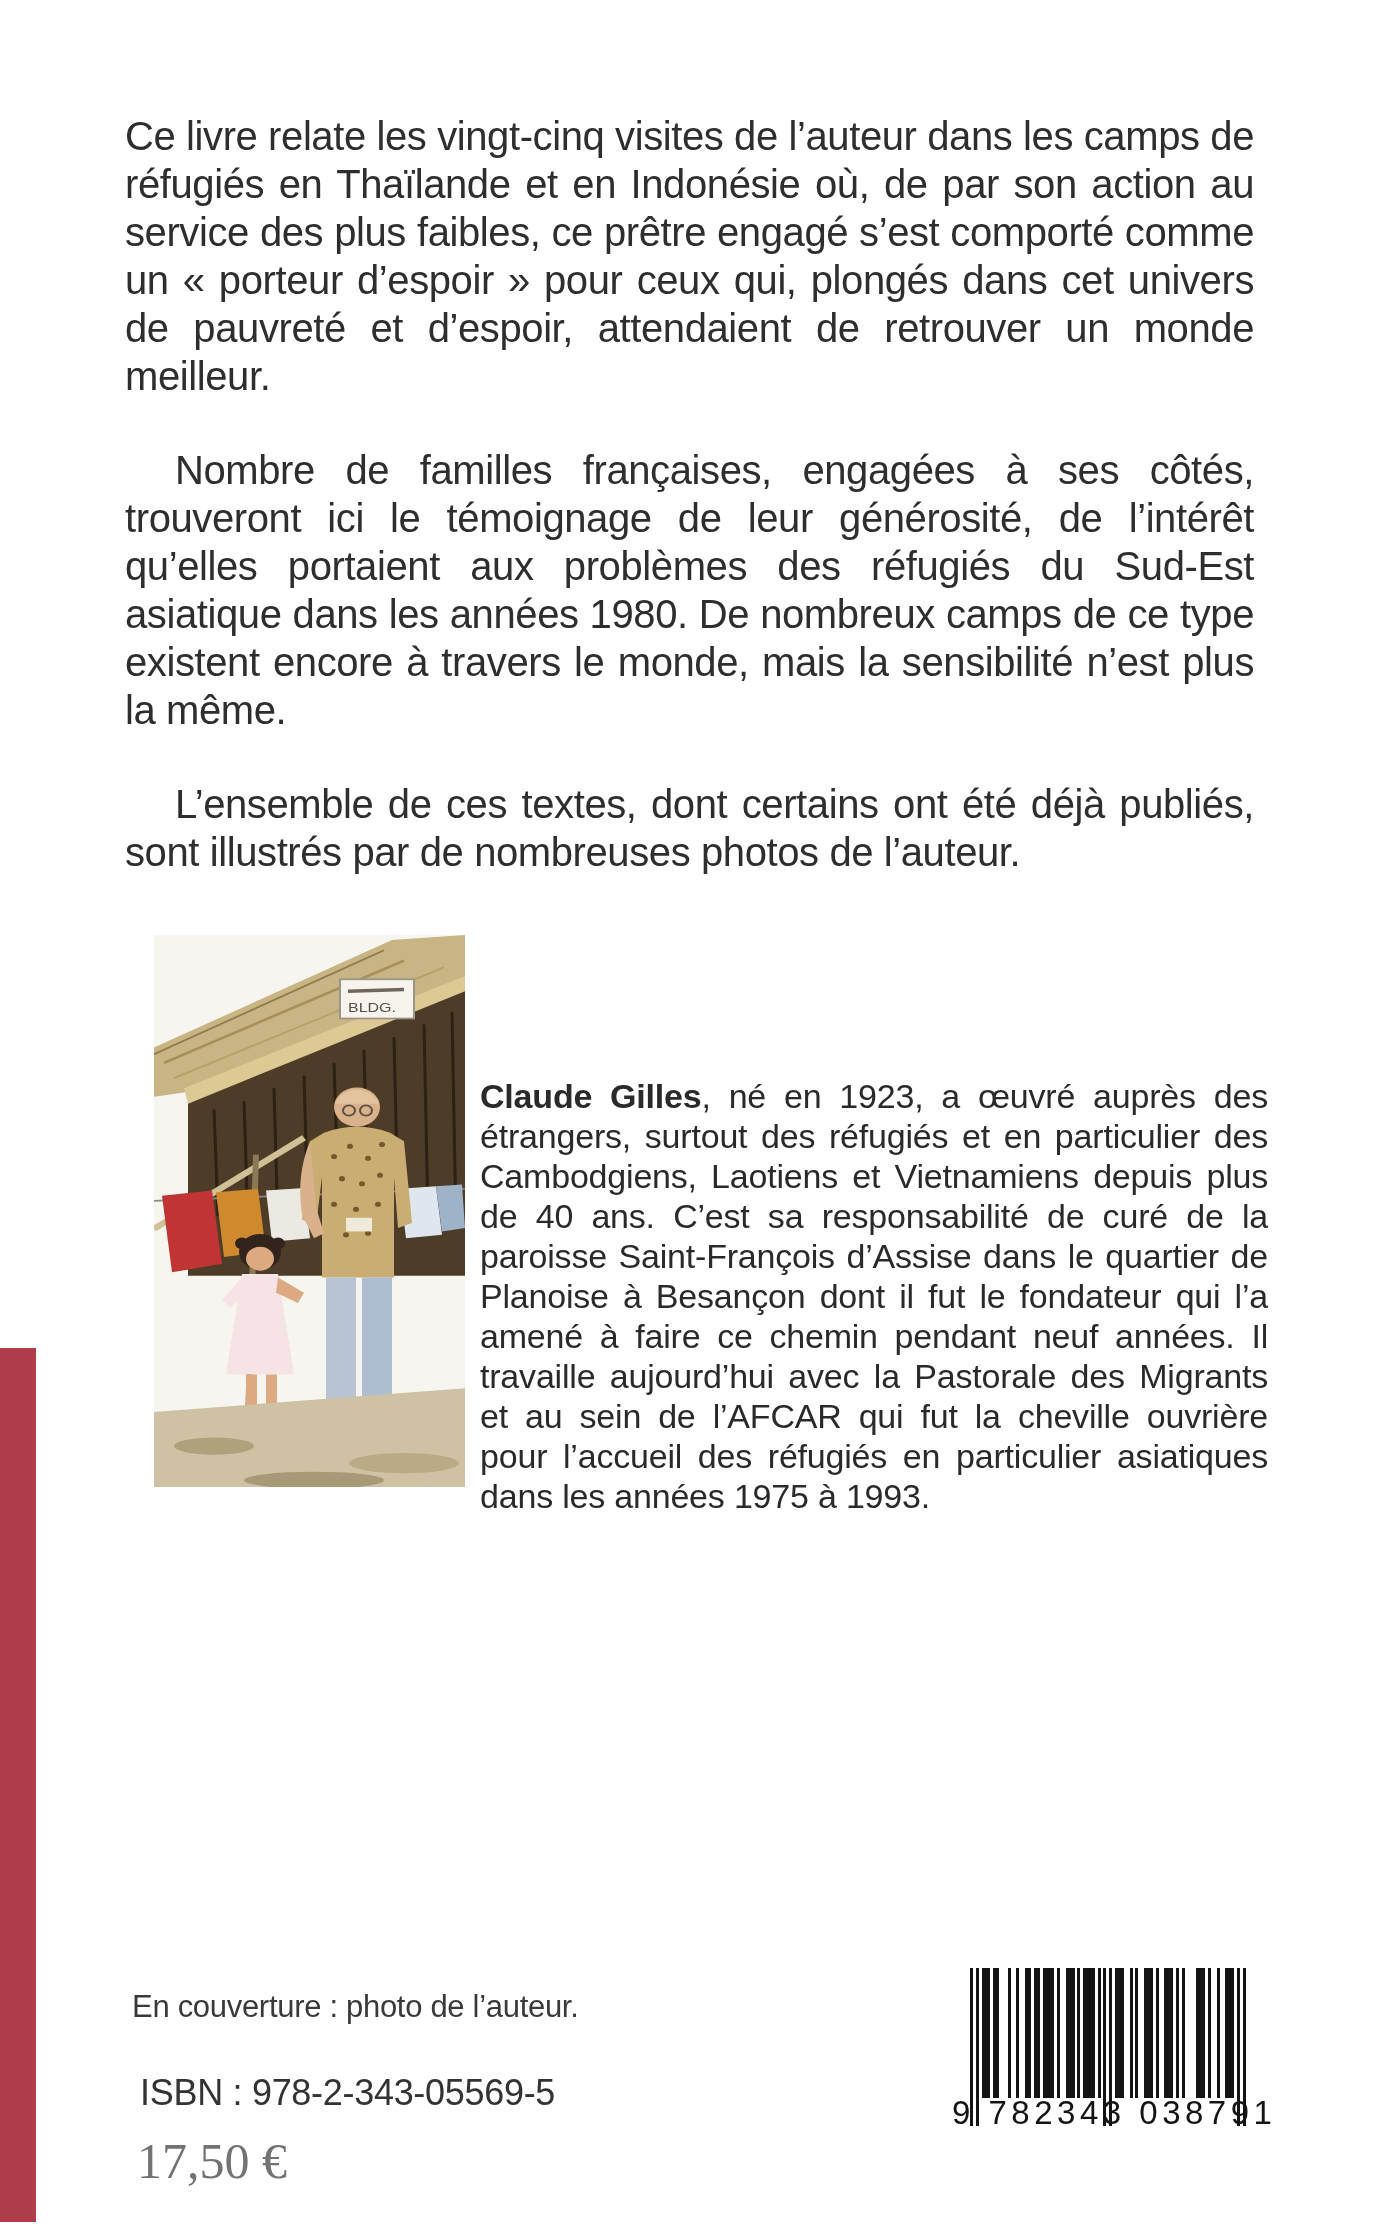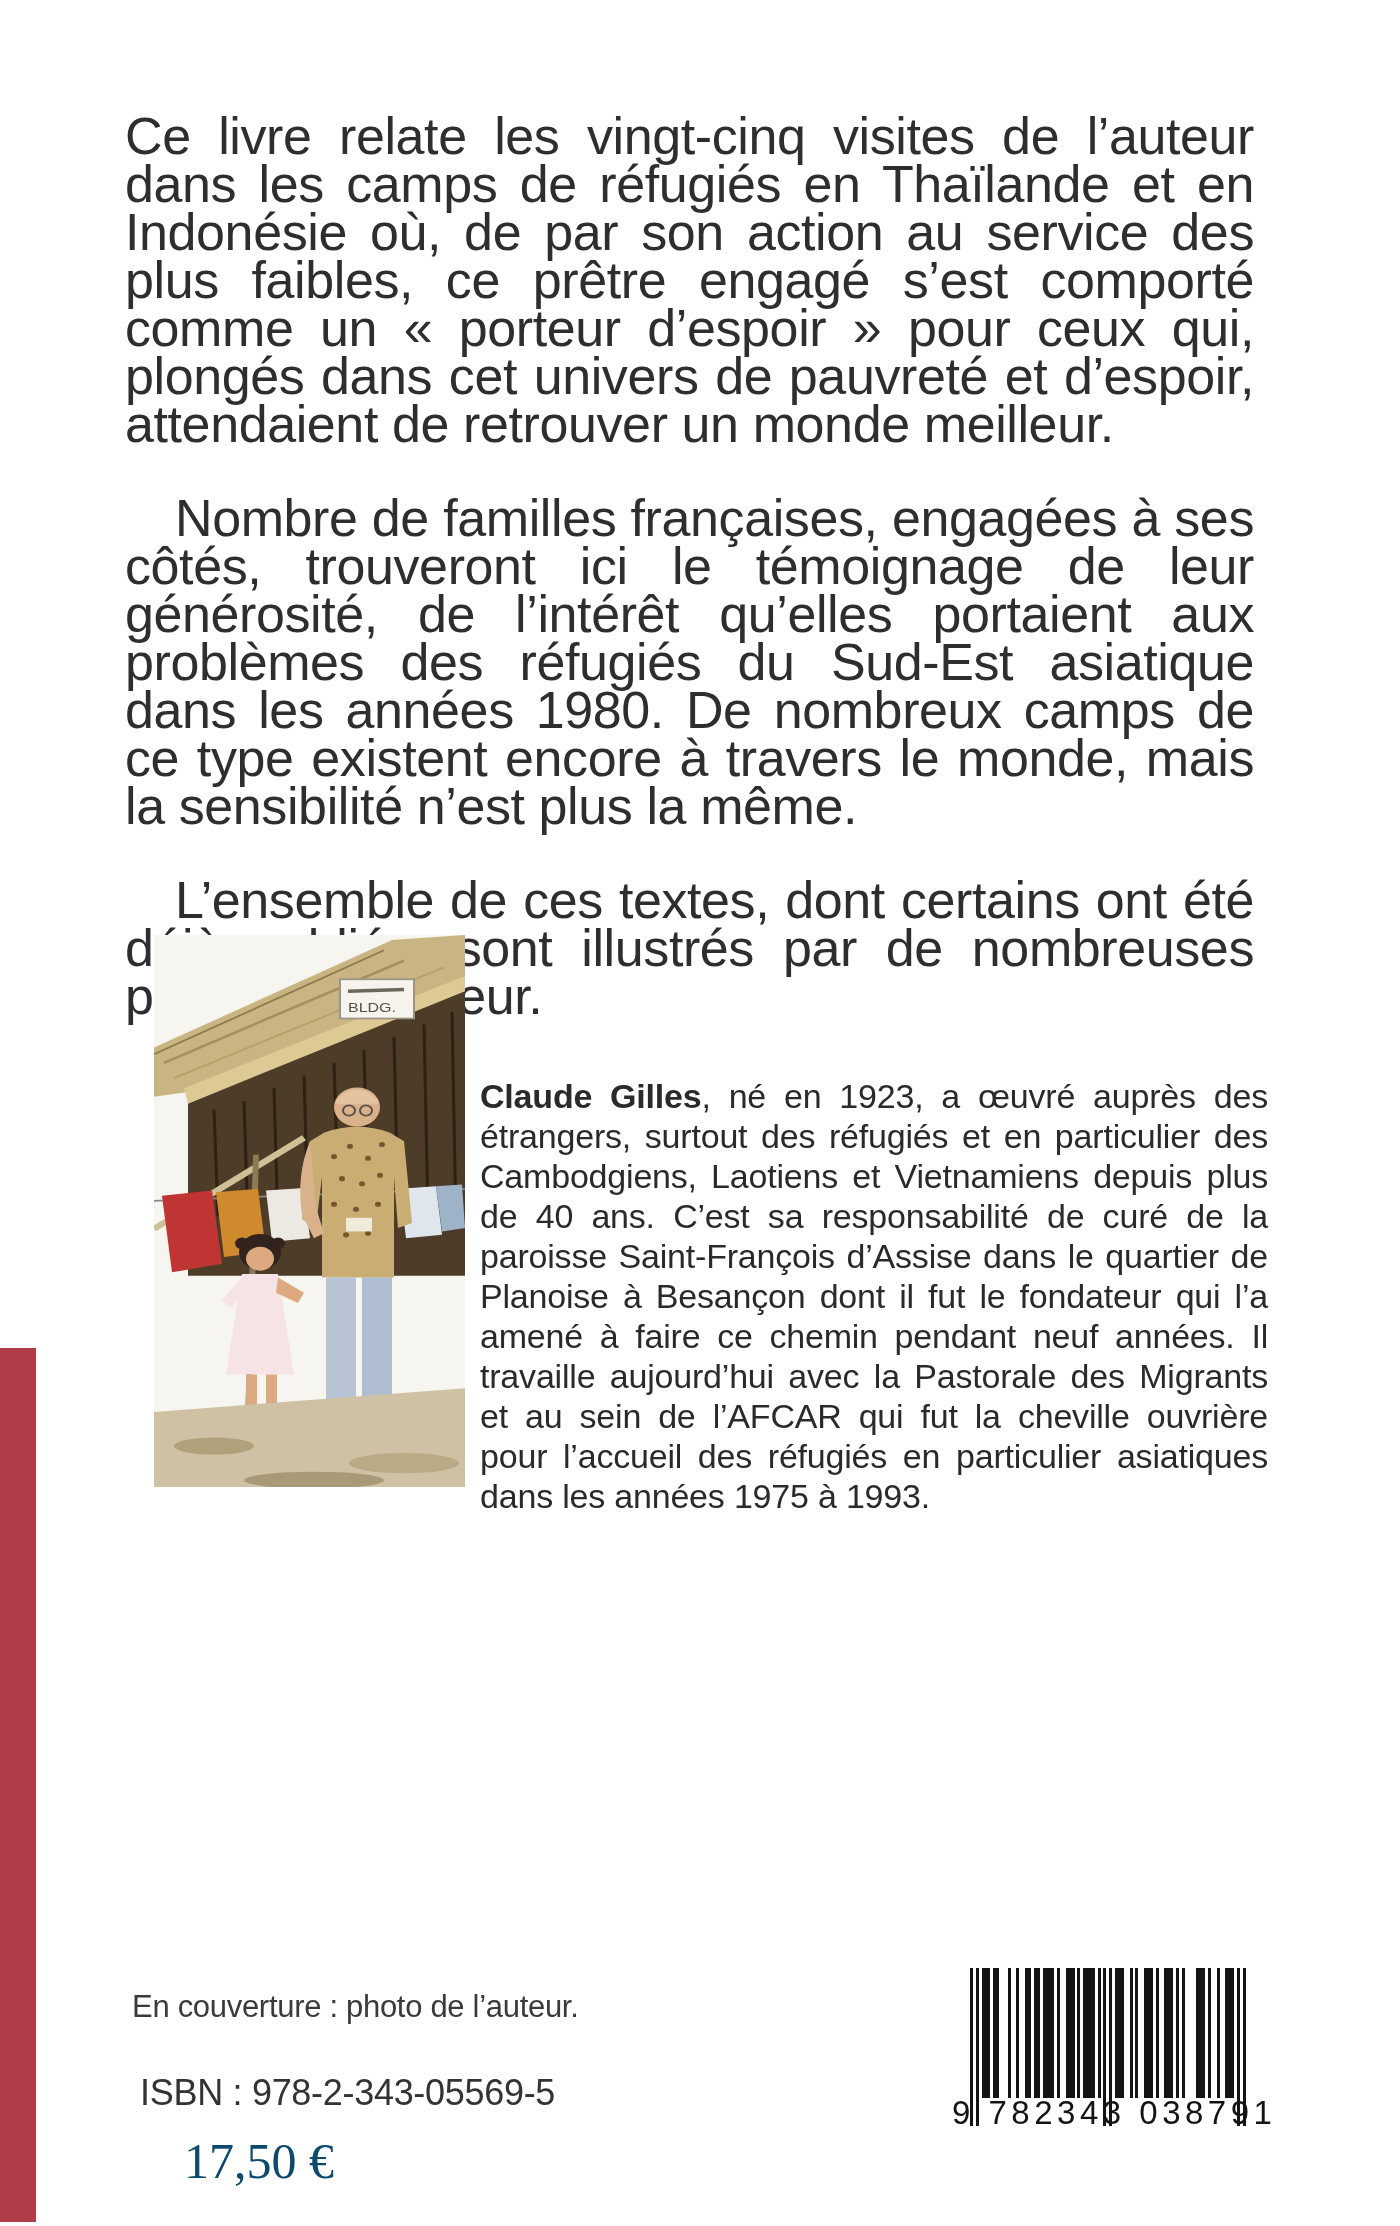--- a/index.html
+++ b/index.html
@@ -18,21 +18,21 @@
     width:36px; height:874px;
     background:#b03c49;
   }
 
   
   .synopsis {
     position:absolute; left:125px; top:112px; width:1140px;
   }
   .synopsis p {
     margin:0 11px 46px 0;
-    font-size:52px; line-height:48px;
+    font-size:40px; line-height:48px;
     letter-spacing:-0.4px;
     text-align:justify;
     color:#2e2e2e;
   }
   .synopsis p:last-child { margin-bottom:0; }
   .synopsis p.indent { text-indent:50px; }
 
   
   .photo-frame {
     position:absolute; left:154px; top:935px;
@@ -55,21 +55,21 @@
     position:absolute; left:132px; top:1958px;
     font-size:31px; color:#3a3a3a; letter-spacing:-0.3px;
   }
   .isbn {
     position:absolute; left:140px; top:2036px;
     font-size:36px; color:#333333; letter-spacing:-0.3px;
   }
   .price {
     position:absolute; left:137px; top:2082px;
     font-family:"Liberation Serif", serif;
-    font-size:50px; color:#0c4a6e;margin-left:47px;
+    font-size:50px; color:#737373;
   }
 
   
   .barcode {
     position:absolute; left:952px; top:1968px;
     width:320px; height:160px;
   }
   .barcode-bars {
     position:absolute; left:18px; top:0; width:278px; height:158px;
   }

